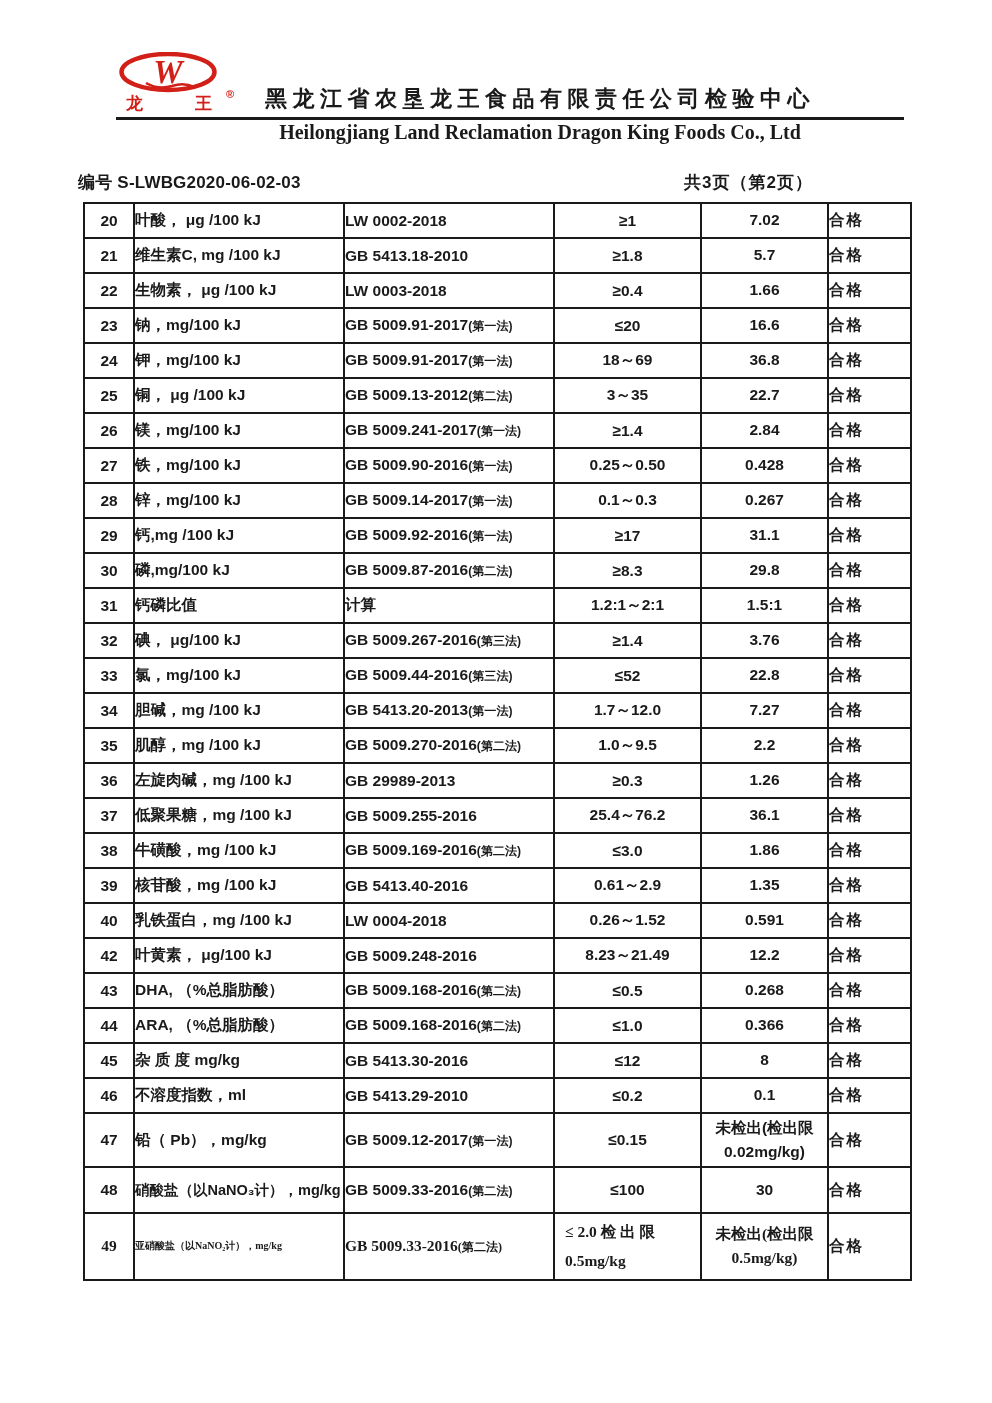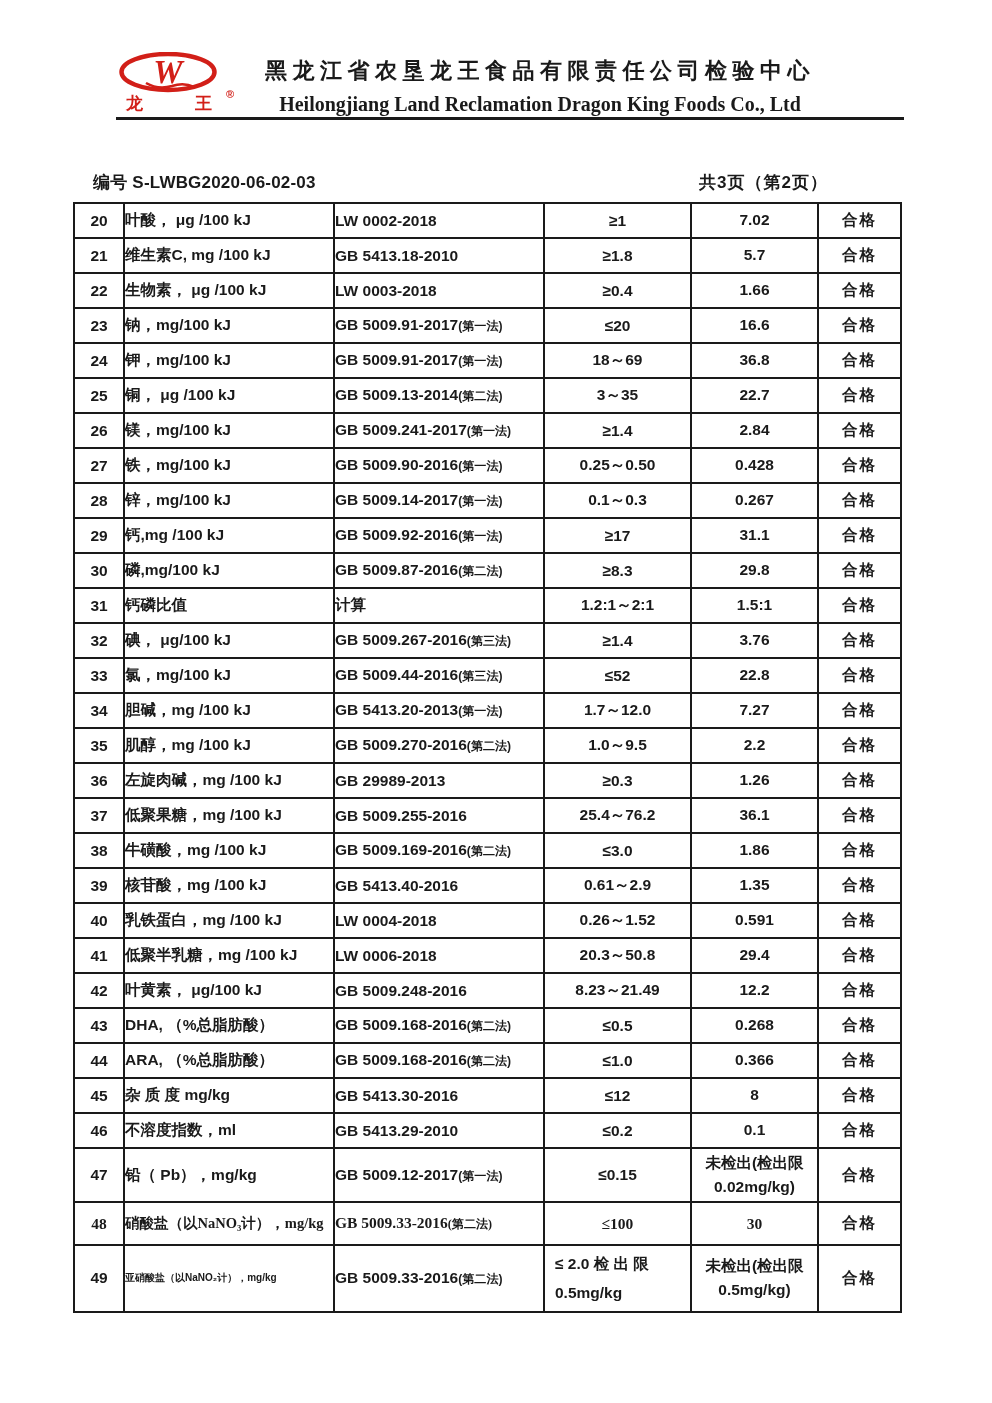--- a/index.html
+++ b/index.html
@@ -6,49 +6,49 @@
     font-family:"Liberation Sans","DejaVu Sans",sans-serif;color:#1a1a1a;}
   .page{position:relative;width:992px;height:1403px;}
 
   
   .logo{position:absolute;left:118px;top:52px;width:130px;height:64px;}
   .logo svg{display:block;}
   .brand-row{display:flex;justify-content:space-between;width:86px;margin:-1px 0 0 8px;
     color:#d21f18;font-weight:bold;font-size:17px;line-height:1;}
   .reg-mark{position:absolute;left:108px;top:36px;color:#d21f18;font-size:11px;font-weight:bold;}
   .titles{position:absolute;left:240px;top:56px;width:600px;text-align:center;}
-  .company-cn{font-size:22px;font-weight:bold;letter-spacing:5.5px;white-space:nowrap;}
+  .company-cn{font-size:22px;font-weight:bold;letter-spacing:5.5px;white-space:nowrap;margin-top:28px;}
   .company-en{margin-top:7px;font-size:20px;font-weight:bold;white-space:nowrap;
     font-family:"Liberation Serif","DejaVu Serif",serif;}
   .header-rule{position:absolute;left:116px;top:117px;width:788px;height:3px;background:#1a1a1a;}
 
   
-  .meta{position:absolute;left:93px;top:171px;width:825px;display:flex;
+  .meta{position:absolute;left:78px;top:171px;width:825px;display:flex;
     justify-content:space-between;font-weight:bold;font-size:17px;}
   .report-no-wrap{letter-spacing:0.2px;}
   .page-info{margin-right:90px;letter-spacing:1px;}
 
   
-  table.report{position:absolute;left:73px;top:202px;width:827px;border-collapse:collapse;
+  table.report{position:absolute;left:83px;top:202px;width:827px;border-collapse:collapse;
     table-layout:fixed;padding-left:40px;}
   table.report td{border:2px solid #1a1a1a;font-weight:700;font-size:15.5px;
     padding:0;overflow:hidden;vertical-align:middle;}
   table.report tr{height:35px;}
   table.report tr:nth-child(28){height:46px;}
   table.report tr:nth-child(29){height:43px;font-family:Liberation Serif, serif;}
   table.report tr:nth-child(30){height:60px;}
   td.col-num{text-align:center;}
   td.col-item{text-align:left;padding-left:13px;white-space:nowrap;}
   td.col-method{text-align:left;padding-left:12px;white-space:nowrap;}
   .method-note{font-size:0.78em;}
   td.col-limit{text-align:center;}
   td.col-limit.long{text-align:left;padding:3px 6px 3px 10px;white-space:normal;line-height:1.9;}
   td.col-value{text-align:center;line-height:1.55;}
   td.col-value.wrap{padding:2px 6px;white-space:normal;}
-  td.col-verdict{text-align:center;font-size:16px;letter-spacing:2px;}
+  td.col-verdict{text-align:left;font-size:16px;letter-spacing:2px;}
 </style>
 </head>
 <body>
 
 <div class="page">
 
   <div class="logo">
     <svg width="104" height="44" viewBox="0 0 104 44">
       <ellipse cx="50" cy="20" rx="46.5" ry="18" fill="none" stroke="#d21f18" stroke-width="4.5"></ellipse>
       <text x="50" y="31" text-anchor="middle" font-family="Liberation Serif, DejaVu Serif, serif" font-size="33" font-style="italic" font-weight="bold" fill="#d21f18">W</text>
@@ -122,21 +122,21 @@
           <td class="col-num">24</td>
           <td class="col-item fit">钾，mg/100 kJ</td>
           <td class="col-method fit"><span>GB 5009.91-2017</span><span class="method-note">(第一法)</span></td>
           <td class="col-limit">18～69</td>
           <td class="col-value">36.8</td>
           <td class="col-verdict">合格</td>
         </tr>
         <tr>
           <td class="col-num">25</td>
           <td class="col-item fit">铜， μg /100 kJ</td>
-          <td class="col-method fit"><span>GB 5009.13-2014</span><span class="method-note">(第二法)</span></td>
+          <td class="col-method fit"><span>GB 5009.13-2012</span><span class="method-note">(第二法)</span></td>
           <td class="col-limit">3～35</td>
           <td class="col-value">22.7</td>
           <td class="col-verdict">合格</td>
         </tr>
         <tr>
           <td class="col-num">26</td>
           <td class="col-item fit">镁，mg/100 kJ</td>
           <td class="col-method fit"><span>GB 5009.241-2017</span><span class="method-note">(第一法)</span></td>
           <td class="col-limit">≥1.4</td>
           <td class="col-value">2.84</td>
@@ -248,28 +248,20 @@
         </tr>
         <tr>
           <td class="col-num">40</td>
           <td class="col-item fit">乳铁蛋白，mg /100 kJ</td>
           <td class="col-method fit"><span>LW 0004-2018</span></td>
           <td class="col-limit">0.26～1.52</td>
           <td class="col-value">0.591</td>
           <td class="col-verdict">合格</td>
         </tr>
         <tr>
-          <td class="col-num">41</td>
-          <td class="col-item fit">低聚半乳糖，mg /100 kJ</td>
-          <td class="col-method fit"><span>LW 0006-2018</span></td>
-          <td class="col-limit">20.3～50.8</td>
-          <td class="col-value">29.4</td>
-          <td class="col-verdict">合格</td>
-        </tr>
-        <tr>
           <td class="col-num">42</td>
           <td class="col-item fit">叶黄素， μg/100 kJ</td>
           <td class="col-method fit"><span>GB 5009.248-2016</span></td>
           <td class="col-limit">8.23～21.49</td>
           <td class="col-value">12.2</td>
           <td class="col-verdict">合格</td>
         </tr>
         <tr>
           <td class="col-num">43</td>
           <td class="col-item fit">DHA, （%总脂肪酸）</td>

